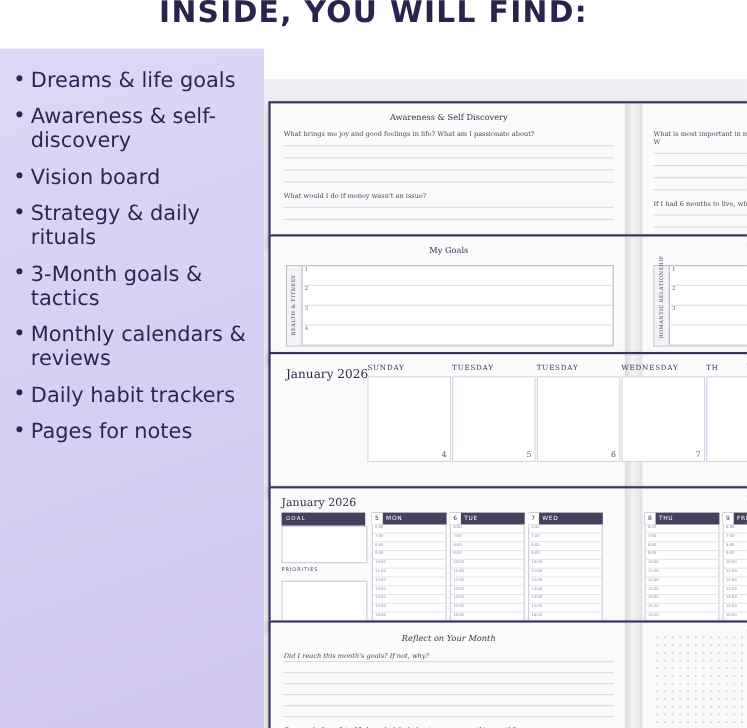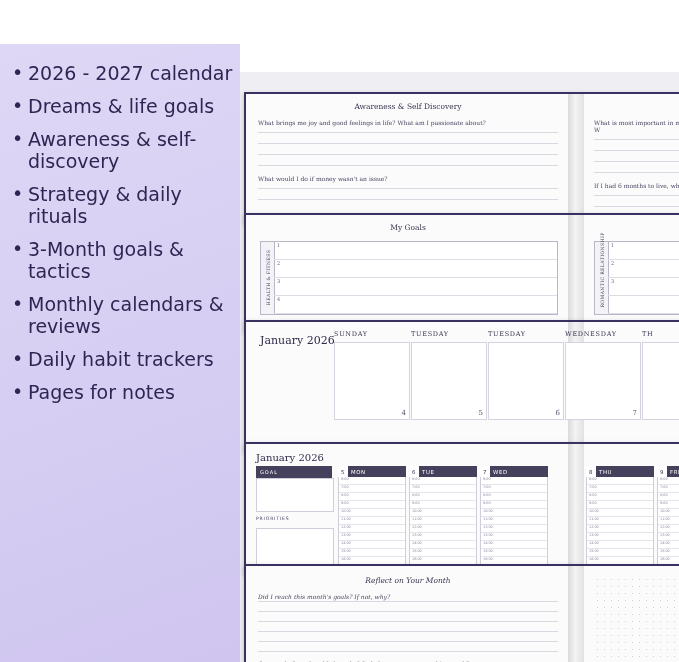--- a/index.html
+++ b/index.html
@@ -311,26 +311,29 @@
     height: 130px;
     background-image: radial-gradient(#cfcdda 0.6px, transparent 0.7px);
     background-size: 7px 7px;
   }
 </style>
 </head>
 <body>
 
 <div class="page">
 
+  <div class="header">
+    <div class="header-title">INSIDE, YOU WILL FIND:</div>
+  </div>
 
   <div class="left-panel">
     <ul class="feature-list">
-      <li class="feature-item">2026 - 2027 calendar</li>
       <li class="feature-item">Dreams &amp; life goals</li>
       <li class="feature-item">Awareness &amp; self-discovery</li>
+      <li class="feature-item">Vision board</li>
       <li class="feature-item">Strategy &amp; daily rituals</li>
       <li class="feature-item">3-Month goals &amp; tactics</li>
       <li class="feature-item">Monthly calendars &amp; reviews</li>
       <li class="feature-item">Daily habit trackers</li>
       <li class="feature-item">Pages for notes</li>
     </ul>
   </div>
 
   <div class="photo-area">
 

